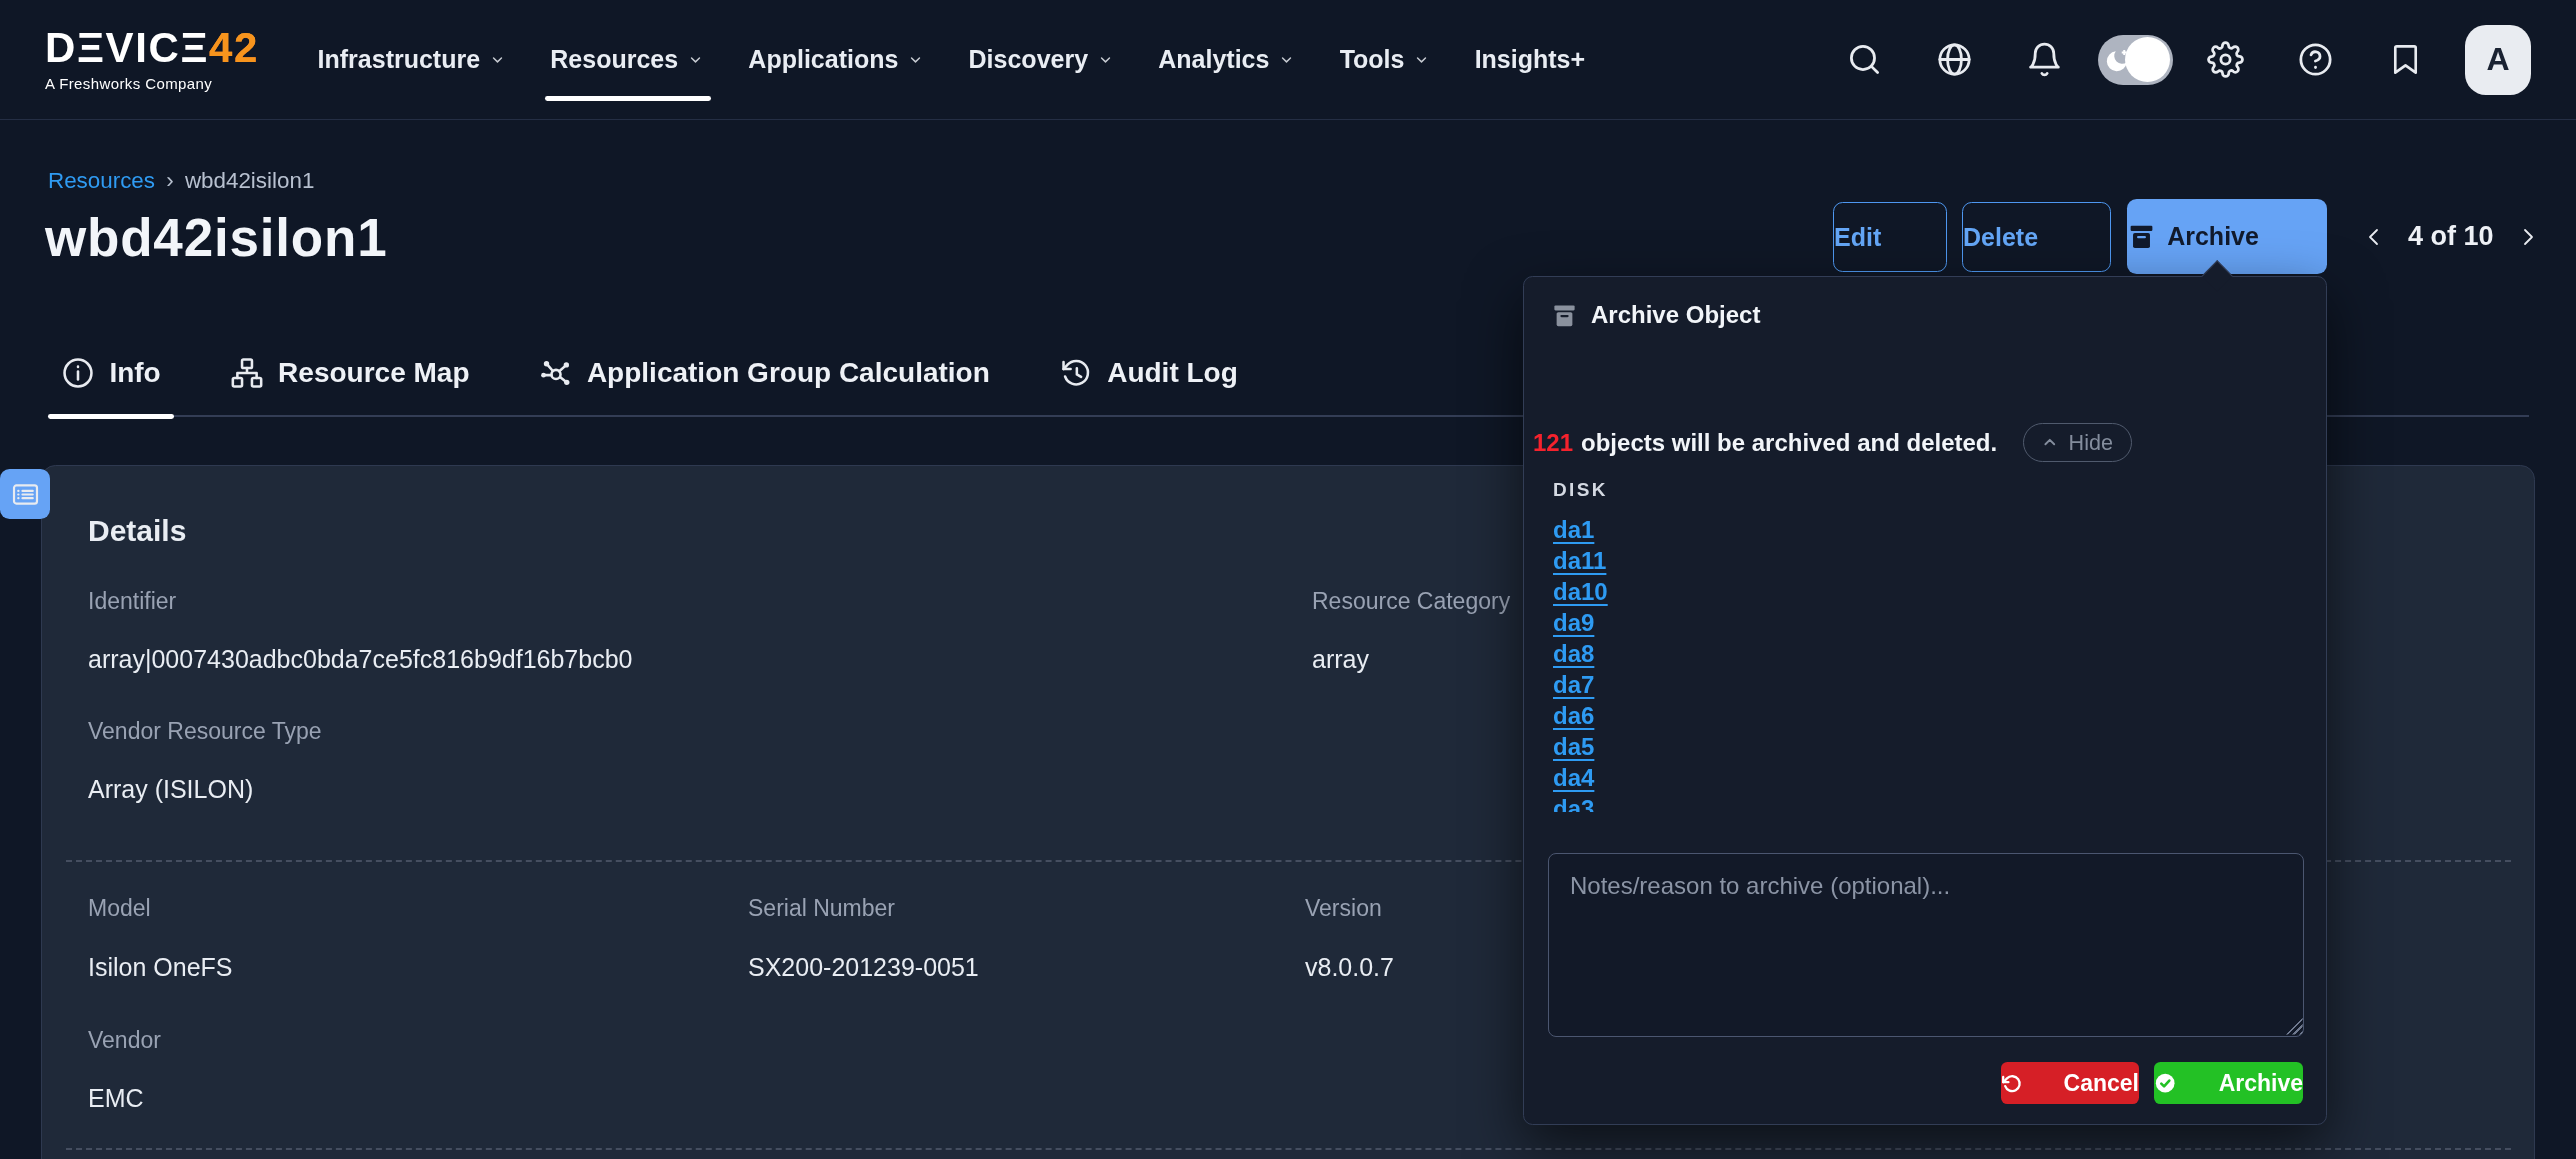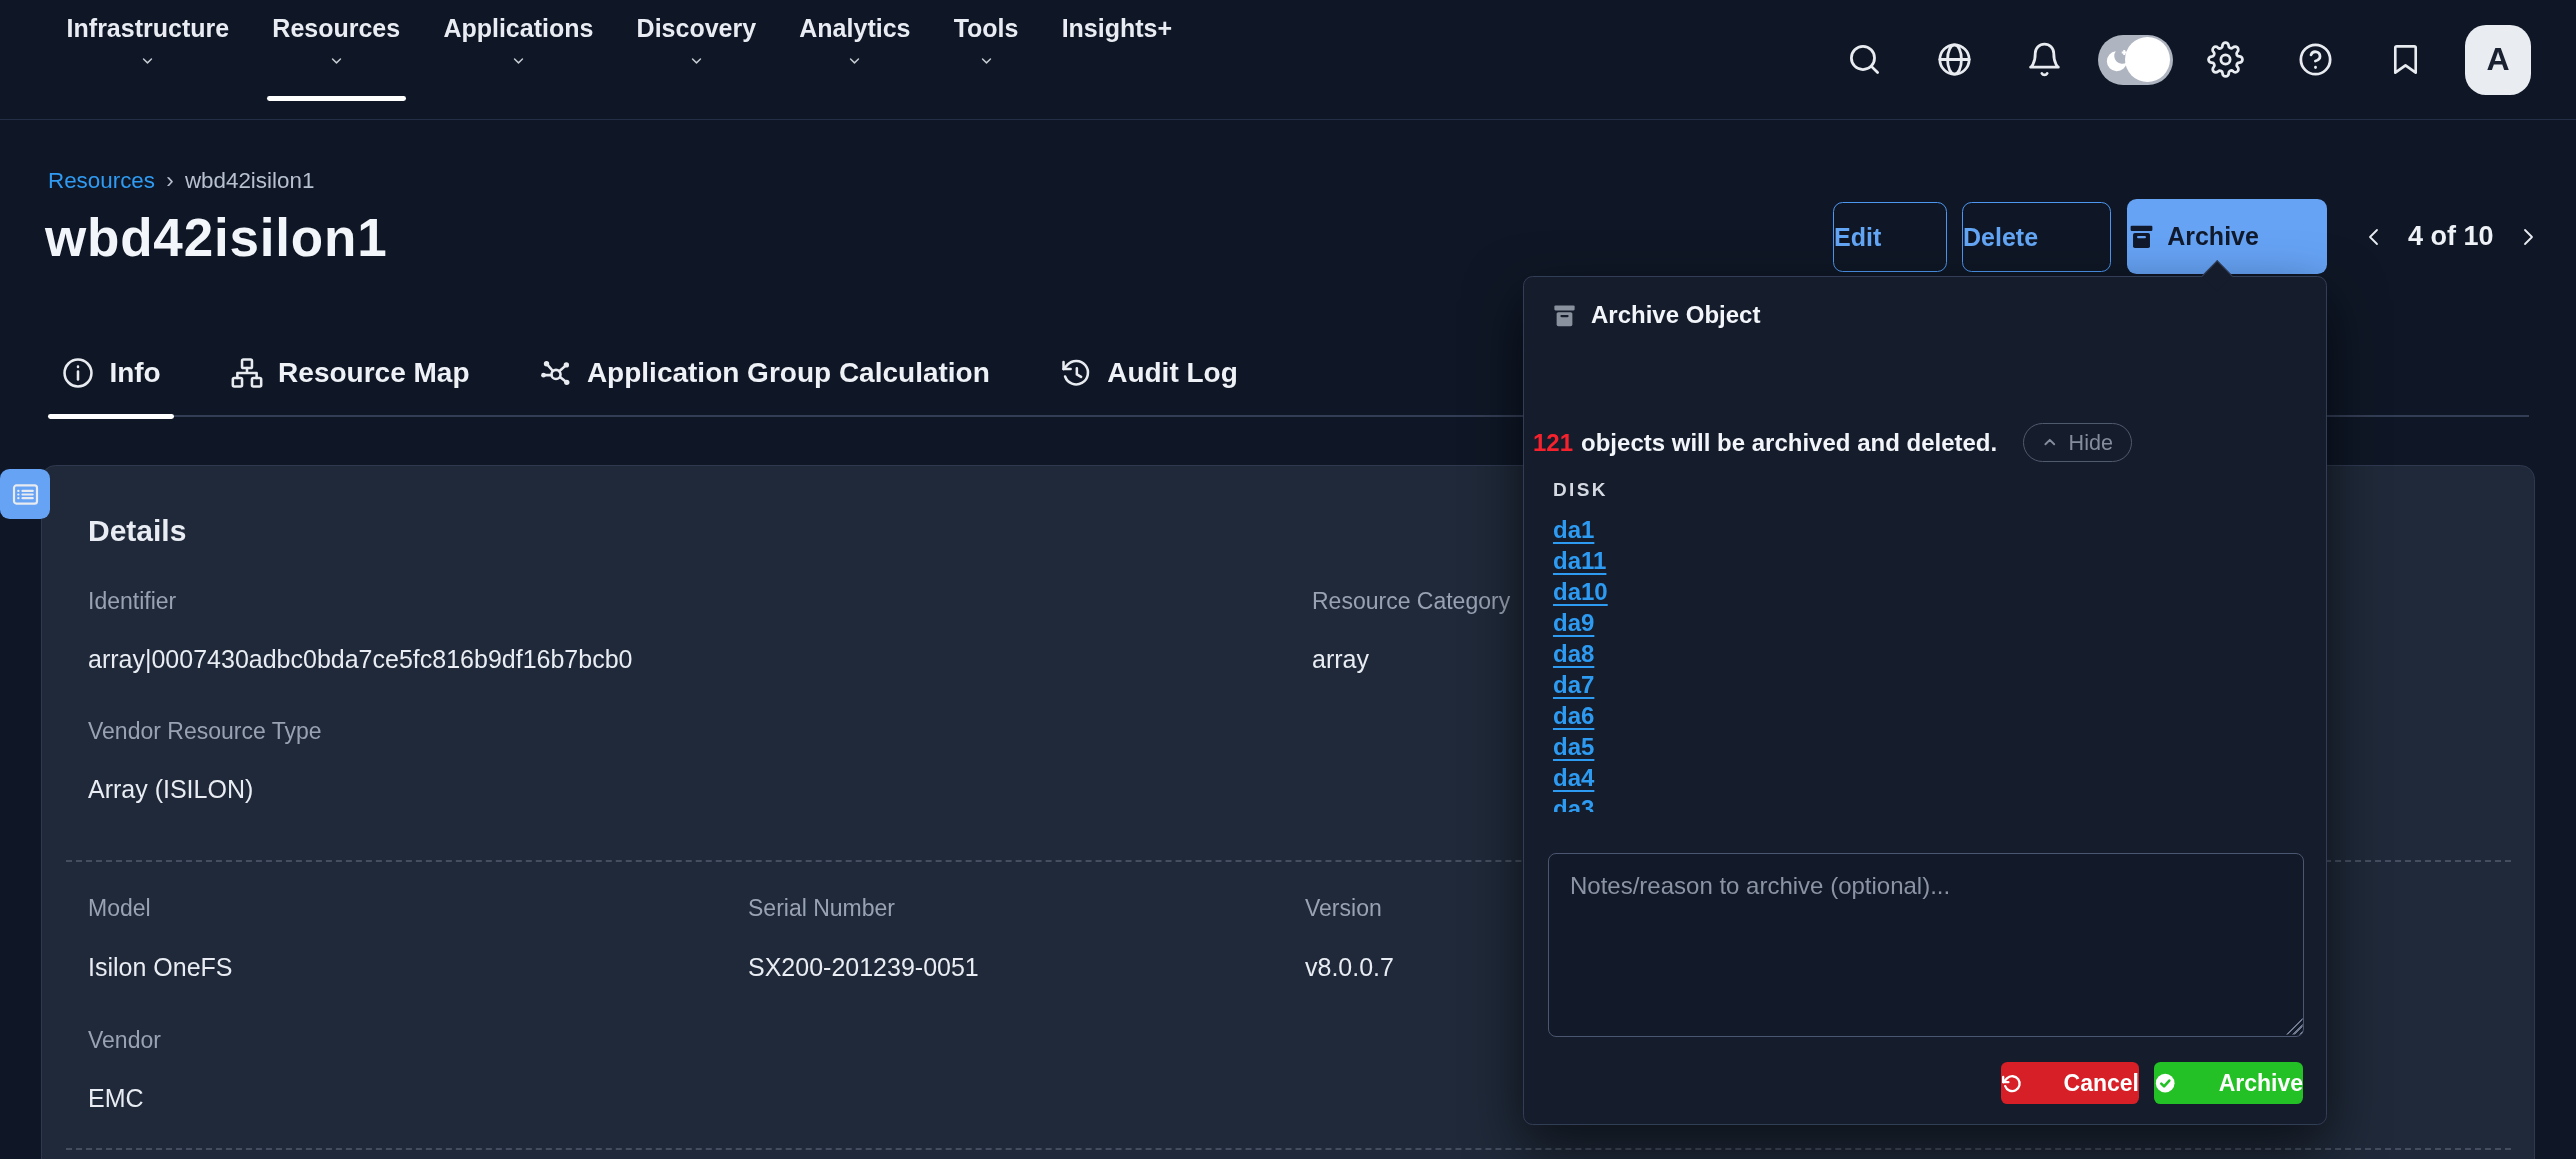--- a/index.html
+++ b/index.html
@@ -17,21 +17,21 @@
     border-bottom:1.6px solid #242e44; background:#0f1726; z-index:40;
   }
   .logo { display:flex; flex-direction:column; margin-right:37px; cursor:pointer; }
   .logo-main { font-size:42px; font-weight:800; letter-spacing:1.6px; color:#ffffff; line-height:1; }
   .logo-accent { color:#f7941d; background:linear-gradient(180deg,#fbb034,#f05a28);
     -webkit-background-clip:text; background-clip:text; }
   .logo-tag { font-size:15px; color:#ffffff; margin-top:6.4px; letter-spacing:0.4px; }
   .nav-items { display:flex; align-items:center; height:120px; }
   .nav-item {
     position:relative; display:flex; align-items:center; gap:8px;
-    height:92px; padding:0 21.6px; font-size:25px; font-weight:600; color:#e9edf3; cursor:pointer;flex-direction:column;
+    height:92px; padding:0 21.6px; font-size:25px; font-weight:600; color:#e9edf3; cursor:pointer;
   }
   .nav-item.active::after {
     content:""; position:absolute; left:16px; right:16px; bottom:4.8px;
     height:4.8px; background:#ffffff; border-radius:2.4px;
   }
   .nav-chevron { opacity:.85; }
   .nav-right { margin-left:auto; display:flex; align-items:center; gap:0; }
   .icon-btn { width:90px; height:120px; display:flex; align-items:center; justify-content:center; cursor:pointer; }
   .toggle {
     width:75px; height:50px; border-radius:26px; background:#aeb4c0;
@@ -133,20 +133,24 @@
     height:42px; border-radius:6.4px; color:#ffffff; font-size:23px; font-weight:700; cursor:pointer; }
   #pop-cancel { left:477px; top:785px; width:138px; background:#d61f26; }
   #pop-archive { left:630px; top:785px; width:149px; background:#23c125; }
 
   .stroke-icon { stroke:#e8ebf0; stroke-width:1.8; fill:none; stroke-linecap:round; stroke-linejoin:round; }
 </style>
 </head>
 <body>
 
 <header class="topnav">
+  <div class="logo">
+    <div class="logo-main"><span>D</span><span>Ξ</span><span>VIC</span><span>Ξ</span><span class="logo-accent">42</span></div>
+    <div class="logo-tag">A Freshworks Company</div>
+  </div>
   <nav class="nav-items">
     <div class="nav-item">
       <span>Infrastructure</span>
       <svg class="nav-chevron" width="19" height="19" viewBox="0 0 24 24">
           <polyline points="7 10 12 15 17 10" class="stroke-icon" stroke-width="2.4"></polyline>
         </svg>
     </div>
     <div class="nav-item active">
       <span>Resources</span>
       <svg class="nav-chevron" width="19" height="19" viewBox="0 0 24 24">

